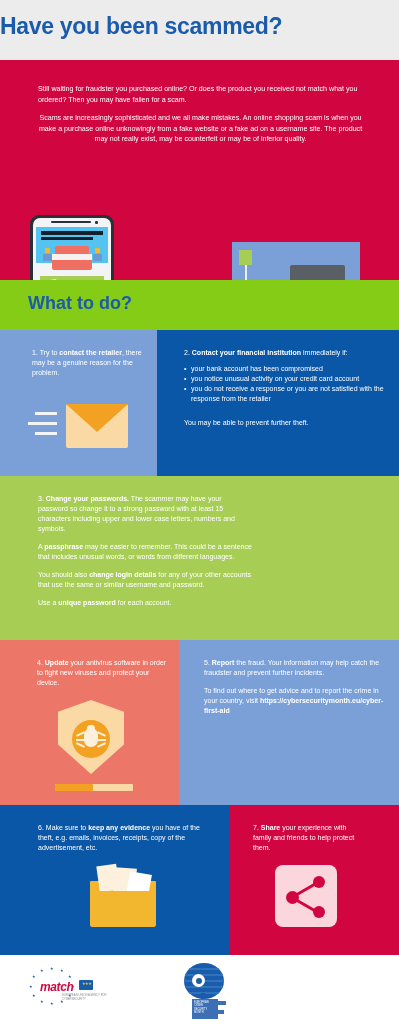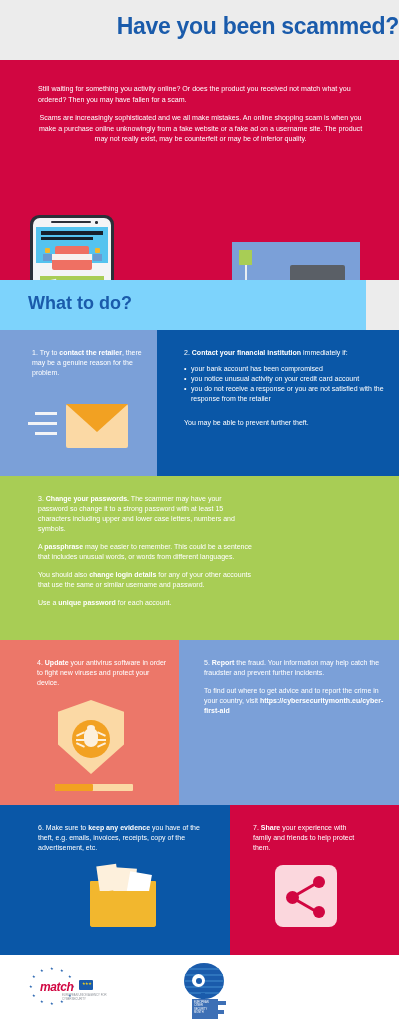--- a/index.html
+++ b/index.html
@@ -5,21 +5,21 @@
 <style>
   html,body{margin:0;padding:0;background:#ffffff;}
   body{width:399px;height:1024px;position:relative;overflow:hidden;
        font-family:"Liberation Sans","DejaVu Sans",sans-serif;
        -webkit-font-smoothing:antialiased;}
 
   .page{width:399px;height:1024px;position:relative;background:#ececec;}
 
   
   .header{position:absolute;left:0;top:0;width:399px;height:60px;background:#ececec;}
-  .header-title{position:absolute;left:0;top:13px;width:399px;text-align:right;
+  .header-title{position:absolute;left:0;top:13px;width:399px;text-align:left;
                 color:#1a5bab;font-size:23px;font-weight:bold;letter-spacing:-0.3px;}
 
   
   .intro{position:absolute;left:0;top:60px;width:399px;height:220px;background:#d10641;}
   .intro-p{position:absolute;color:#ffffff;font-size:7.1px;line-height:10.5px;}
   .intro-p1{left:38px;top:24px;width:325px;text-align:left;}
   .intro-p2{left:38px;top:53px;width:325px;text-align:center;}
 
   
   .phone{position:absolute;left:30px;top:155px;width:84px;height:125px;
@@ -58,21 +58,21 @@
   .room-head{position:absolute;left:58px;top:23px;width:55px;height:20px;background:#5a5f66;border-radius:2px 2px 0 0;}
   .room-mat{position:absolute;left:44px;top:41px;width:75px;height:11px;background:#f3f4f6;border-radius:3px 3px 0 0;}
   .room-base{position:absolute;left:44px;top:51px;width:75px;height:15px;background:#e3e6e9;}
   .room-legL{position:absolute;left:47px;top:65px;width:6px;height:4px;background:#2b2f38;}
   .room-legR{position:absolute;left:110px;top:65px;width:6px;height:4px;background:#2b2f38;}
   .room-rug{position:absolute;left:52px;top:70px;width:52px;height:13px;background:#a8cd55;
             clip-path:polygon(8% 0,100% 0,92% 100%,0% 100%);}
   .room-slip{position:absolute;left:72px;top:72px;width:12px;height:8px;background:#cfe08c;}
 
   
-  .wtd{position:absolute;left:0;top:280px;width:366px;height:50px;background:#7dd3fc;}
+  .wtd{position:absolute;left:0;top:280px;width:399px;height:50px;background:#84cc16;}
   .wtd-title{position:absolute;left:28px;top:13px;color:#1a5bab;font-size:18px;font-weight:bold;}
 
   
   .panel{position:absolute;box-sizing:border-box;overflow:hidden;}
   .p1{left:0;top:330px;width:157px;height:146px;background:#7ba0d8;}
   .p2{left:157px;top:330px;width:242px;height:146px;background:#0a57a7;}
   .p3{left:0;top:476px;width:399px;height:164px;background:#a8cd55;}
   .p4{left:0;top:640px;width:179px;height:165px;background:#ec7769;}
   .p5{left:179px;top:640px;width:220px;height:165px;background:#7ba0d8;}
   .p6{left:0;top:805px;width:230px;height:150px;background:#0a57a7;}
@@ -156,21 +156,21 @@
 </head>
 <body>
 
 <div class="page">
 
   <div class="header">
     <div class="header-title">Have you been scammed?</div>
   </div>
 
   <div class="intro">
-    <div class="intro-p intro-p1">Still waiting for something you activity online? Or does the product you received not match what you ordered? Then you may have fallen for a scam.</div>
+    <div class="intro-p intro-p1">Still waiting for fraudster you purchased online? Or does the product you received not match what you ordered? Then you may have fallen for a scam.</div>
     <div class="intro-p intro-p2">Scams are increasingly sophisticated and we all make mistakes. An online shopping scam is when you make a purchase online unknowingly from a fake website or a fake ad on a username site. The product may not really exist, may be counterfeit or may be of inferior quality.</div>
 
     <div class="phone">
       <div class="phone-inner">
         <div class="phone-notch"></div>
         <div class="phone-dot"></div>
         <div class="ph-sky"></div>
         <div class="ph-line1"></div>
         <div class="ph-line2"></div>
         <div class="ph-floor"></div>

